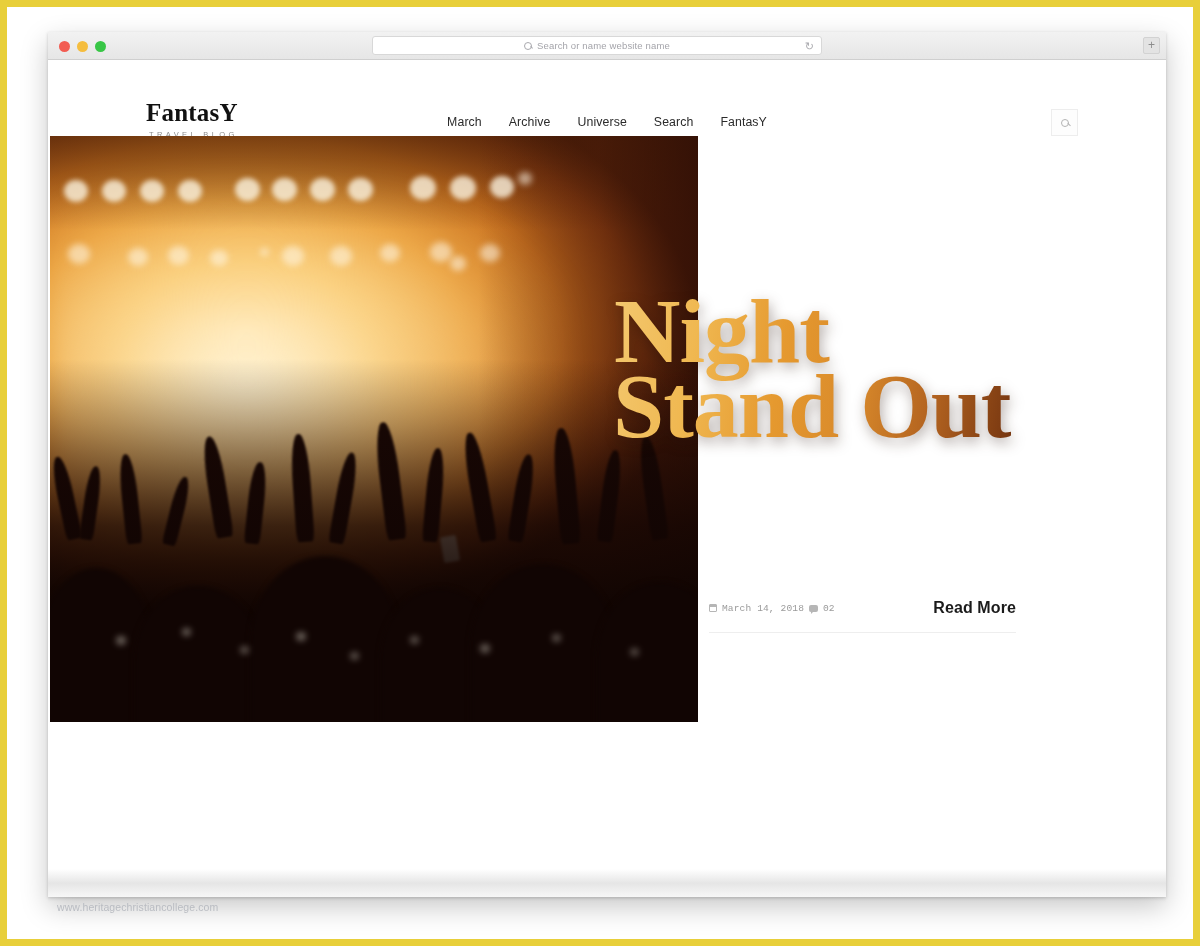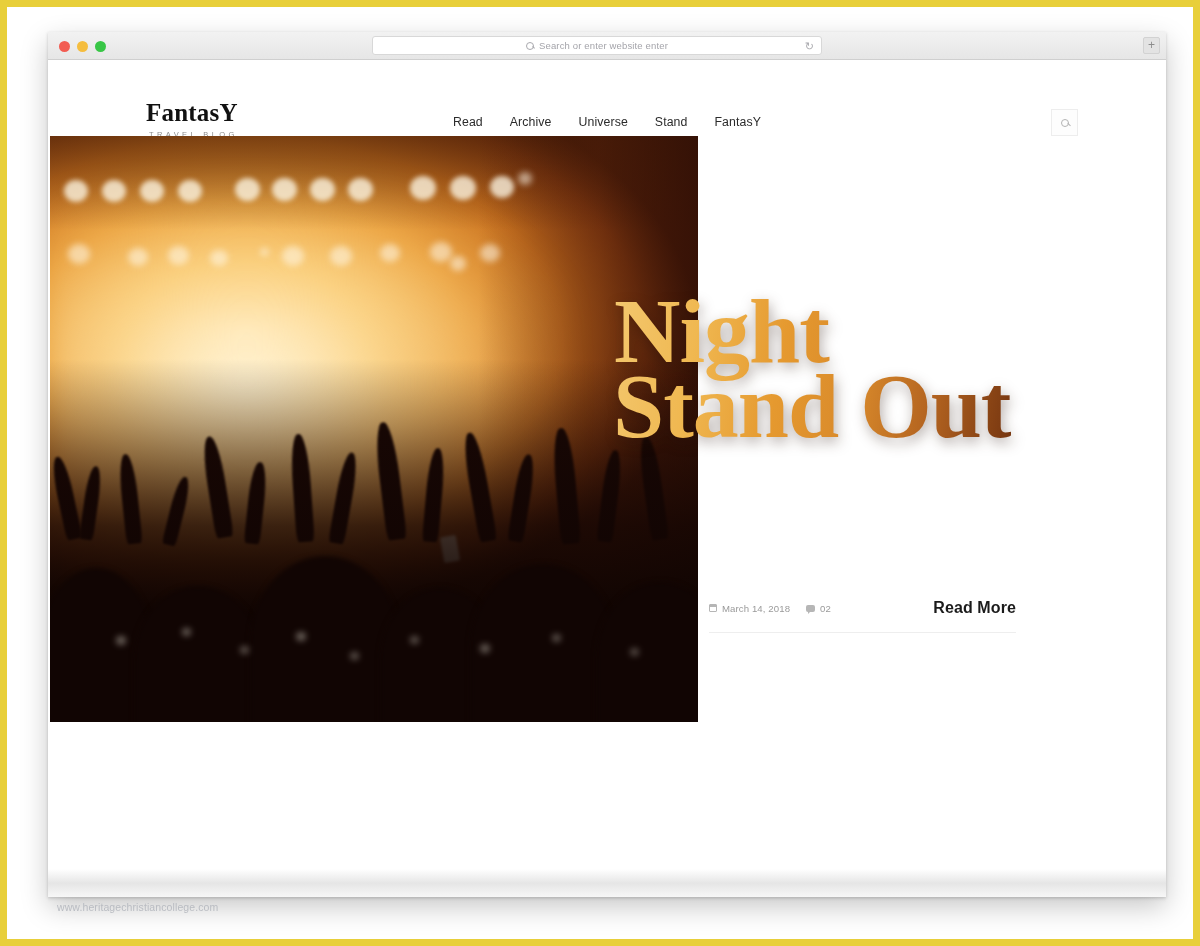--- a/index.html
+++ b/index.html
@@ -307,21 +307,22 @@
     width: 307px;
     display: flex;
     align-items: center;
     justify-content: space-between;
     padding-bottom: 15px;
     border-bottom: 1px solid #eeeeee;
   }
   .meta-left {
     display: flex;
     align-items: center;
-    gap: 16px;
+    gap: 5px;
+    font-family: Liberation Mono, monospace;
   }
   .meta-chunk {
     display: flex;
     align-items: center;
     gap: 5px;
     font-size: 9.6px;
     color: #9a9a9a;
     letter-spacing: 0.1px;
   }
   .cal-icon {
@@ -432,42 +433,42 @@
 
       <div class="traffic-lights">
         <span class="tl tl-close"></span>
         <span class="tl tl-min"></span>
         <span class="tl tl-max"></span>
       </div>
 
       <div id="address-bar">
         <div class="ab-inner">
           <span class="mini-search-icon"></span>
-          <span id="address-placeholder">Search or enter website enter</span>
+          <span id="address-placeholder">Search or name website name</span>
         </div>
         <span id="reload-icon">↻</span>
       </div>
 
       <div id="new-tab-button">+</div>
     </div>
 
     <div id="site-viewport">
 
       <div id="site-header">
 
         <div id="brand">
           <div id="brand-title">FantasY</div>
           <div id="brand-sub">TRAVEL BLOG</div>
         </div>
 
         <nav id="primary-nav">
-          <span class="nav-item">Read</span>
+          <span class="nav-item">March</span>
           <span class="nav-item">Archive</span>
           <span class="nav-item">Universe</span>
-          <span class="nav-item">Stand</span>
+          <span class="nav-item">Search</span>
           <span class="nav-item">FantasY</span>
         </nav>
 
         <div id="header-search-button">
           <span class="search-glyph"></span>
         </div>
       </div>
 
       <div id="hero">
 

